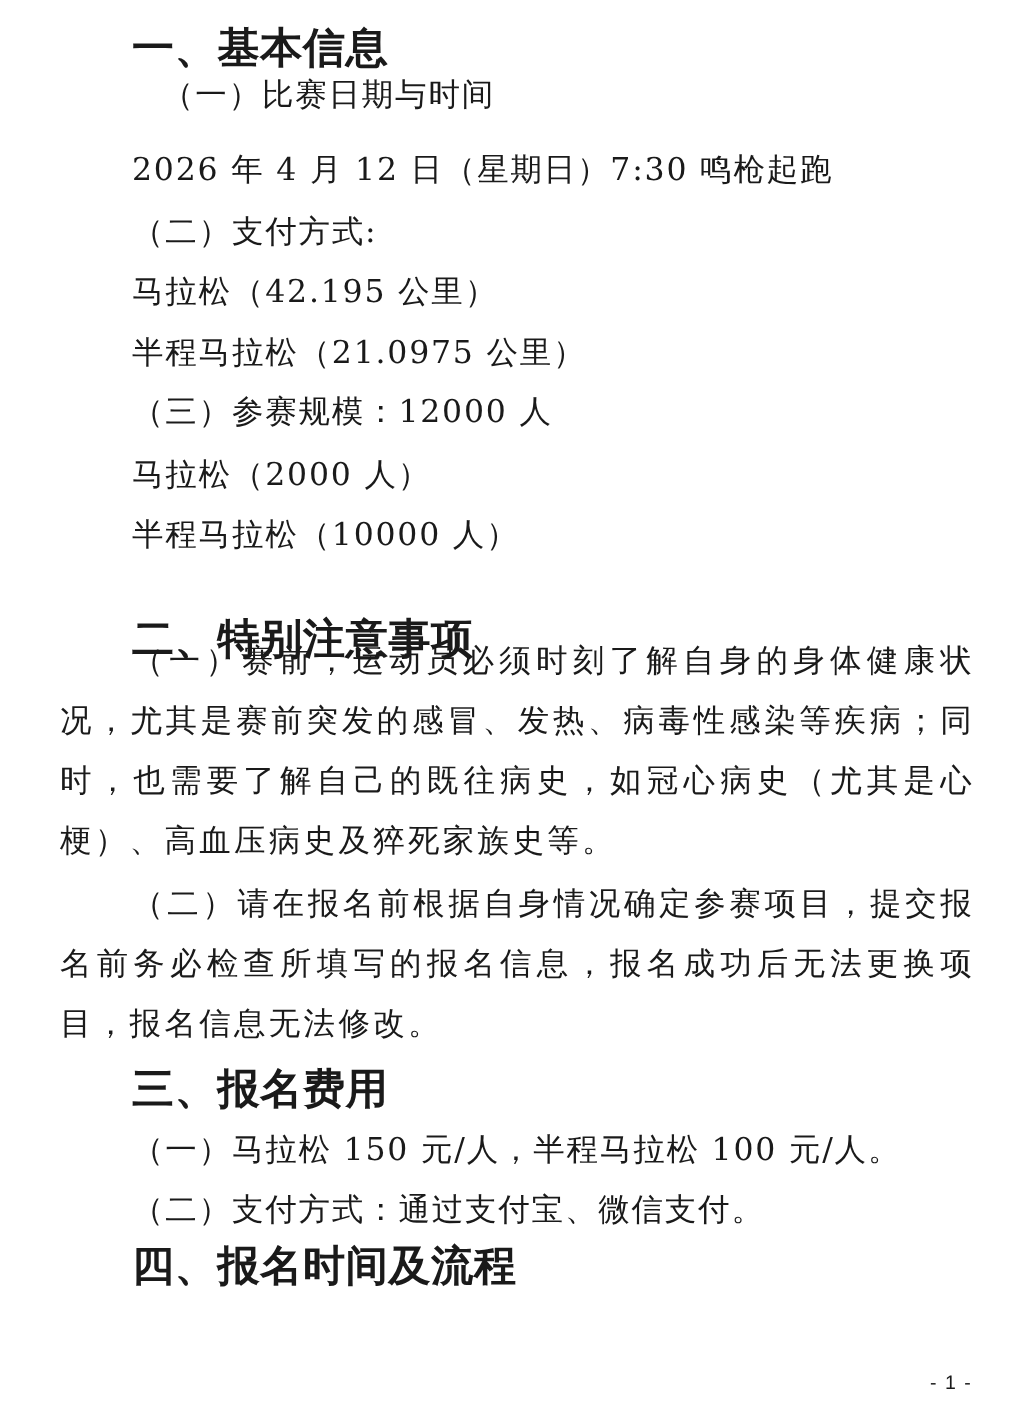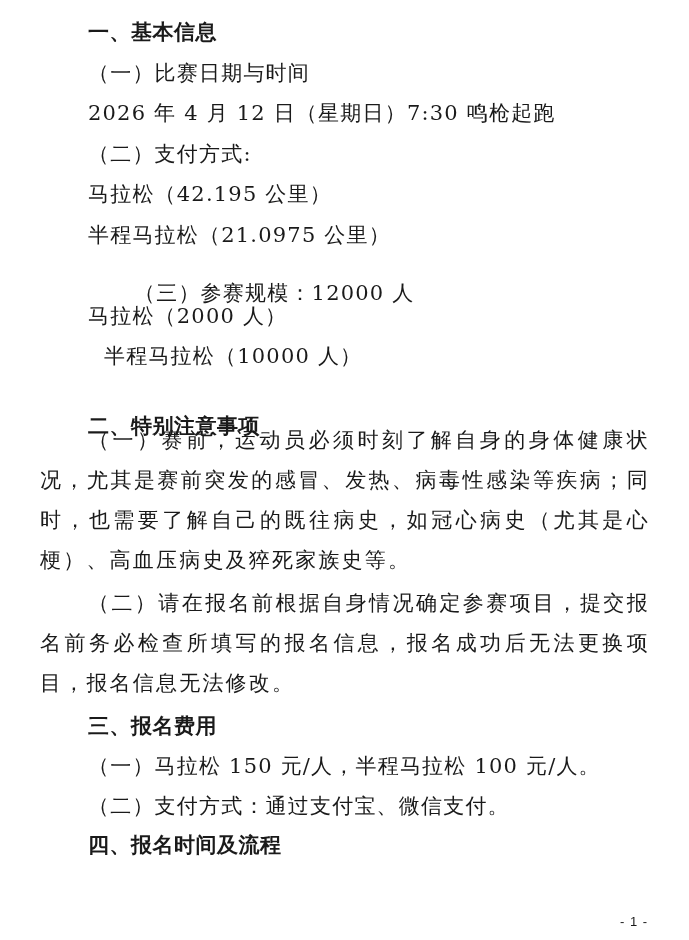--- a/index.html
+++ b/index.html
@@ -1,36 +1,36 @@
 <!DOCTYPE html>
 <html><head>
   <meta charset="utf-8">
   <style>
     html, body { margin: 0; padding: 0; background: #ffffff; }
     body { width: 689px; height: 940px; position: relative; overflow: hidden;
       font-family: "DejaVu Serif", "Liberation Serif", serif; color: #1a1a1a; }
     .line { position: absolute; white-space: nowrap; font-size: 21px; line-height: 28px; letter-spacing: 1.2px; }
-    .h { font-family: "DejaVu Sans", "Liberation Sans", sans-serif; font-weight: bold; font-size: 21px; letter-spacing: 0.5px; }
+    .h { font-family: "DejaVu Sans", "Liberation Sans", sans-serif; font-weight: bold; font-size: 28px; letter-spacing: 0.5px; }
     .in { left: 88px; }
     .wrap { position: absolute; left: 40px; width: 610px; font-size: 21px; line-height: 40px; letter-spacing: 2.2px; text-indent: 48px; text-align: justify; }
     .pagenum { position: absolute; left: 620px; top: 914px; font-family: "Liberation Sans", sans-serif; font-size: 13px; letter-spacing: 1px; }
   </style>
 </head>
 <body>
 
 <div>
   <div class="line h in" style="top:18px;">一、基本信息</div>
-  <div class="line in" style="top:59px;">（一）比赛日期与时间</div>
+  <div class="line in" style="top:49px;margin-left:20px;">（一）比赛日期与时间</div>
   <div class="line in" style="top:99px;">2026 年 4 月 12 日（星期日）7:30 鸣枪起跑</div>
   <div class="line in" style="top:140px;">（二）支付方式:</div>
   <div class="line in" style="top:180px;">马拉松（42.195 公里）</div>
   <div class="line in" style="top:221px;">半程马拉松（21.0975 公里）</div>
-  <div class="line in" style="top:279px;margin-left:46px;">（三）参赛规模：12000 人</div>
+  <div class="line in" style="top:260px;">（三）参赛规模：12000 人</div>
   <div class="line in" style="top:302px;">马拉松（2000 人）</div>
-  <div class="line in" style="top:342px;margin-left:16px;">半程马拉松（10000 人）</div>
+  <div class="line in" style="top:342px;">半程马拉松（10000 人）</div>
 
   <div class="line h in" style="top:384px;margin-top:28px;">二、特别注意事项</div>
   <div class="wrap" style="top:420px;">（一）赛前，运动员必须时刻了解自身的身体健康状况，尤其是赛前突发的感冒、发热、病毒性感染等疾病；同时，也需要了解自己的既往病史，如冠心病史（尤其是心梗）、高血压病史及猝死家族史等。</div>
   <div class="wrap" style="top:585px;font-family:Liberation Mono, monospace;">（二）请在报名前根据自身情况确定参赛项目，提交报名前务必检查所填写的报名信息，报名成功后无法更换项目，报名信息无法修改。</div>
 
   <div class="line h in" style="top:712px;">三、报名费用</div>
   <div class="line in" style="top:752px;">（一）马拉松 150 元/人，半程马拉松 100 元/人。</div>
   <div class="line in" style="top:792px;">（二）支付方式：通过支付宝、微信支付。</div>
 
   <div class="line h in" style="top:833px;font-family:Liberation Mono, monospace;">四、报名时间及流程</div>

